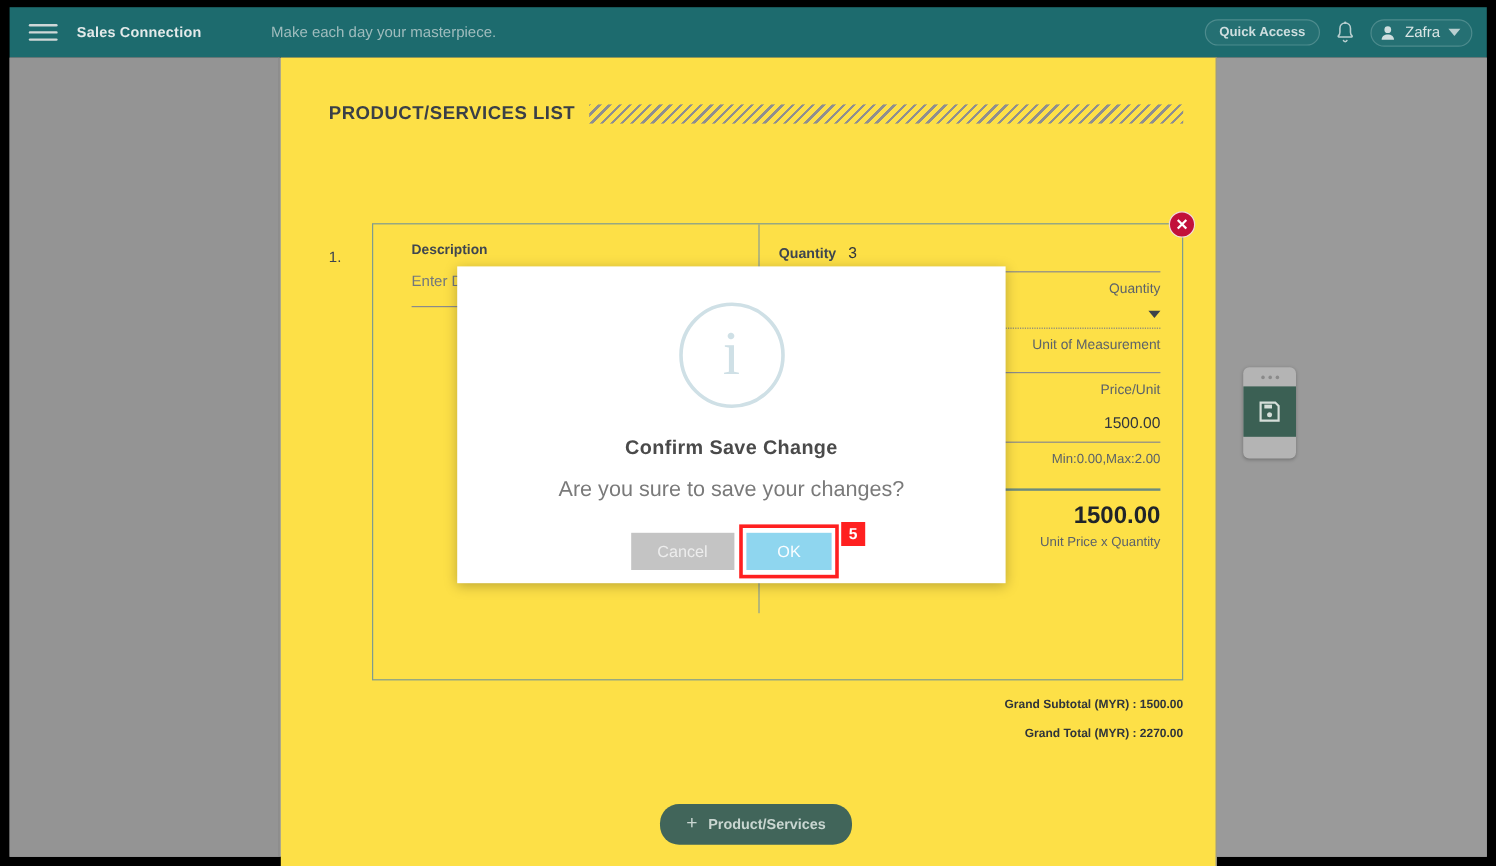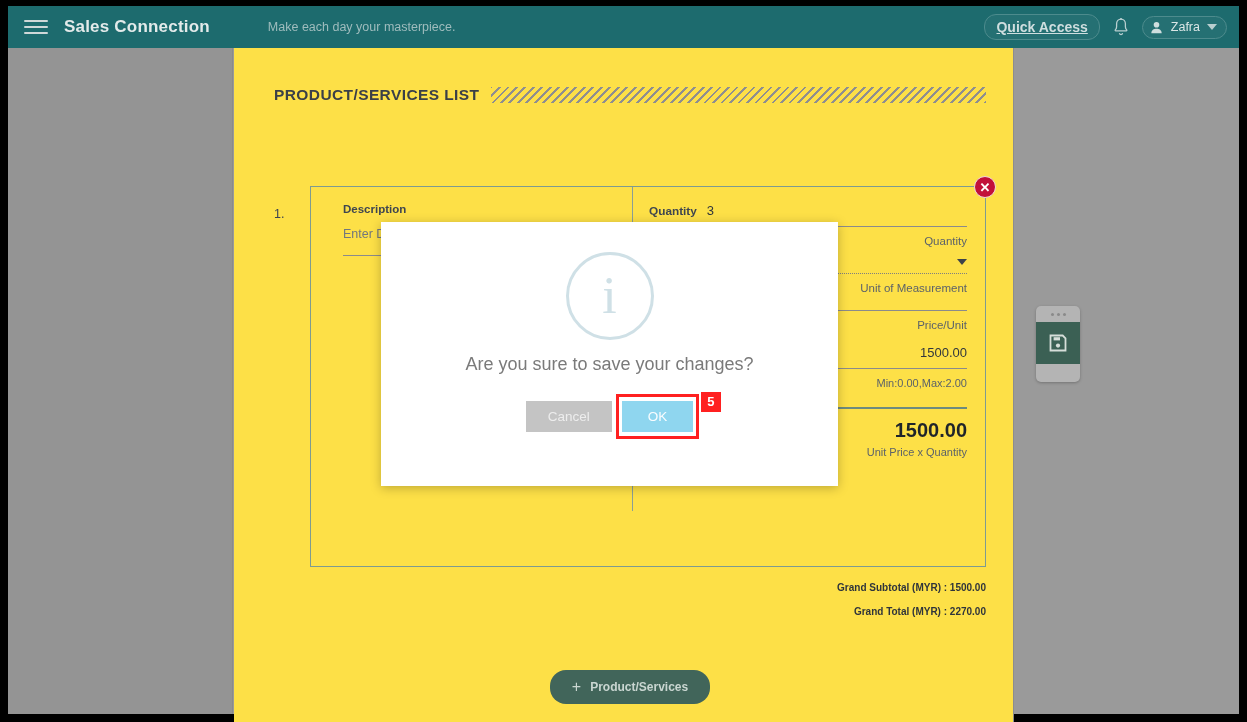--- a/index.html
+++ b/index.html
@@ -23,37 +23,36 @@
     display: flex; align-items: center;
   }
   #hamburger {
     width: 40px; margin-left: 8px;
     display: flex; flex-direction: column; justify-content: center;
     gap: 4px; cursor: pointer;
     padding: 4px 8px;
   }
   #hamburger i { display:block; height: 2px; background: #cfd8d8; border-radius: 1px; }
   .app-title {
-    color: #e3eaea; font-size: 17px; font-weight: bold;
+    color: #e3eaea; font-size: 12px; font-weight: bold;
     letter-spacing: .2px; margin-left: 8px;
   }
   .tagline {
     color: #9fbcbd; font-size: 12.5px; margin-left: 58px;
     white-space: nowrap;
   }
   #header-right {
     margin-left: auto; margin-right: 12px;
     display: flex; align-items: center; gap: 12px;
   }
   .quick-access {
     border: 1px solid #4d8b8d; border-radius: 12px;
-    color: #cfdedf; font-size: 14px; font-weight: bold;
+    color: #cfdedf; font-size: 11px; font-weight: bold;
     padding: 4px 11px; white-space: nowrap; cursor: pointer;
     background: rgba(255,255,255,0.04);
-    text-decoration: underline;
   }
   .bell { width: 18px; height: 20px; position: relative; cursor: pointer; }
   .bell svg { display:block; }
   .user-chip {
     border: 1px solid #4d8b8d; border-radius: 13px;
     display: flex; align-items: center; gap: 7px;
     padding: 3px 9px 3px 6px; cursor: pointer;
     background: rgba(255,255,255,0.04);
   }
   .user-chip .uname { color: #dbe6e6; font-size: 12.5px; }
@@ -376,20 +375,21 @@
         <rect x="5.6" y="4.2" width="6.4" height="3.2" fill="#d6ded9"></rect>
         <circle cx="10" cy="12.6" r="2.1" fill="#d6ded9"></circle>
       </svg>
     </div>
   </div>
 
   <div id="modal">
     <div class="info-ring">
       <span class="glyph">i</span>
     </div>
+    <div class="modal-title">Confirm Save Change</div>
     <div class="modal-msg">Are you sure to save your changes?</div>
     <div class="modal-btns">
       <button class="btn-cancel">Cancel</button>
       <span class="ok-slot">
         <button class="btn-ok">OK</button>
         <span class="ok-highlight"></span>
         <span class="step-badge">5</span>
       </span>
     </div>
   </div>

